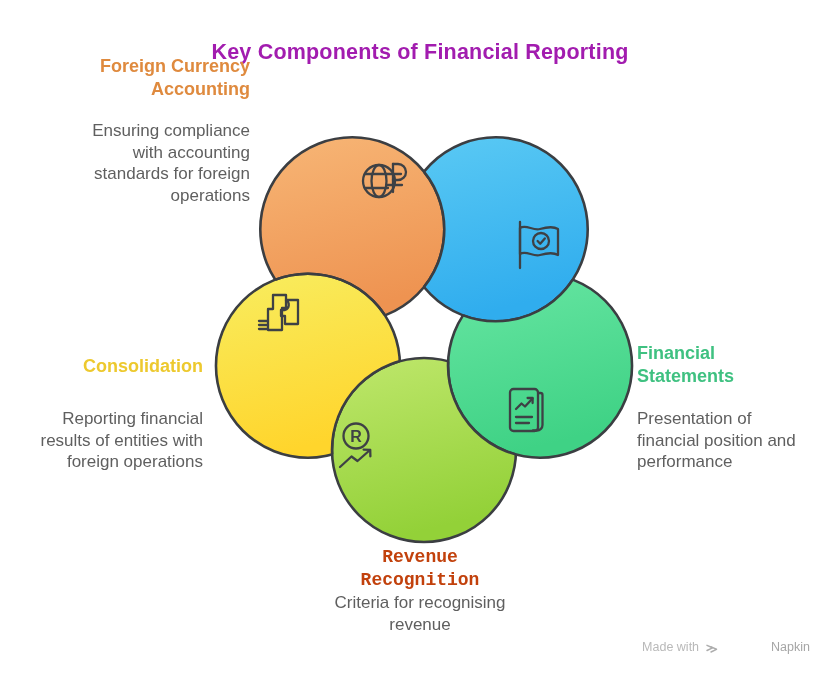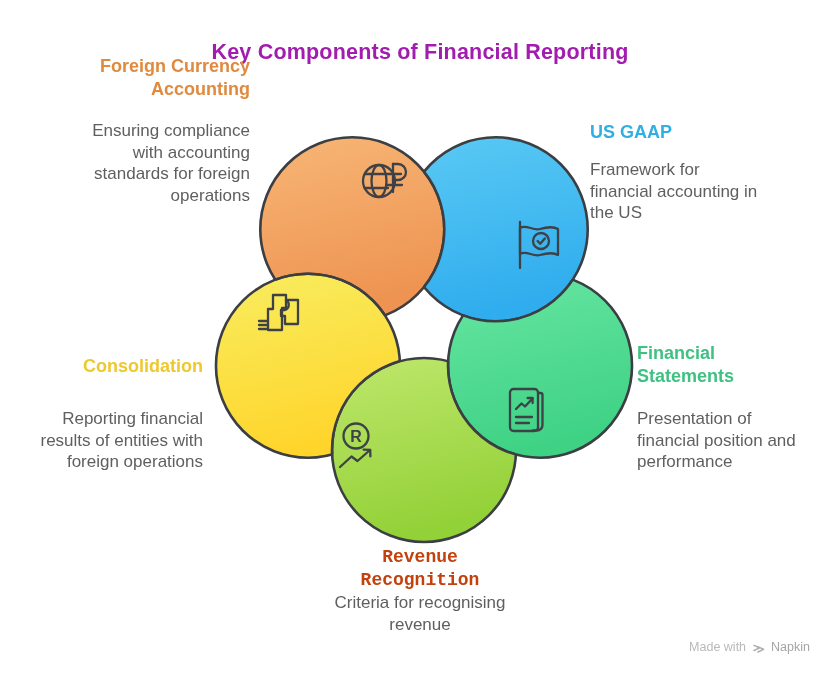--- a/index.html
+++ b/index.html
@@ -29,21 +29,21 @@
   .tb3 { left:310px; top:546px; width:220px; text-align:center; }
   .tb3 .item-heading { max-width:150px; margin:0 auto; }
   .tb3 .item-desc { width:192px; margin-left:auto; margin-right:auto; }
   
   .tb4 { right:637px; top:355px; width:205px; text-align:right; }
   .tb4 .item-desc { margin-top:30px; width:172px; margin-left:auto; }
   .watermark {
     position:absolute; right:30px; bottom:19px; display:flex; align-items:center; gap:6px;
     font-size:12.5px; color:#b9b9b9; cursor:pointer;
   }
-  .watermark .brand { color:#a6a6a6; font-weight:500; }
+  .watermark .brand { color:#a6a6a6; font-weight:500;margin-left:47px; }
 </style>
 </head>
 <body>
 
 <div class="canvas">
 
   <div id="pinwheel-holder"><svg width="840" height="673" viewBox="0 0 840 673">
         <defs>
           <linearGradient id="grad0" x1="0" y1="0" x2="0.25" y2="1">
             <stop offset="0" stop-color="#f7b676"></stop>
@@ -169,24 +169,20 @@
         </g>
       </svg></div>
 
   <h1 class="page-title">Key Components of Financial Reporting</h1>
 
   <div class="text-block tb0">
     <p class="item-heading" style="color: rgb(223, 138, 62);">Foreign Currency Accounting</p>
     <p class="item-desc">Ensuring compliance with accounting standards for foreign operations</p>
   </div>
 
-  <div class="text-block tb1">
-    <p class="item-heading" style="color: rgb(47, 175, 228);">US GAAP</p>
-    <p class="item-desc">Framework for financial accounting in the US</p>
-  </div>
 
   <div class="text-block tb2">
     <p class="item-heading" style="color: rgb(63, 193, 129);">Financial Statements</p>
     <p class="item-desc">Presentation of financial position and performance</p>
   </div>
 
   <div class="text-block tb3">
     <p class="item-heading" style="color: #c2410c; font-family: Liberation Mono, monospace;">Revenue Recognition</p>
     <p class="item-desc">Criteria for recognising revenue</p>
   </div>

